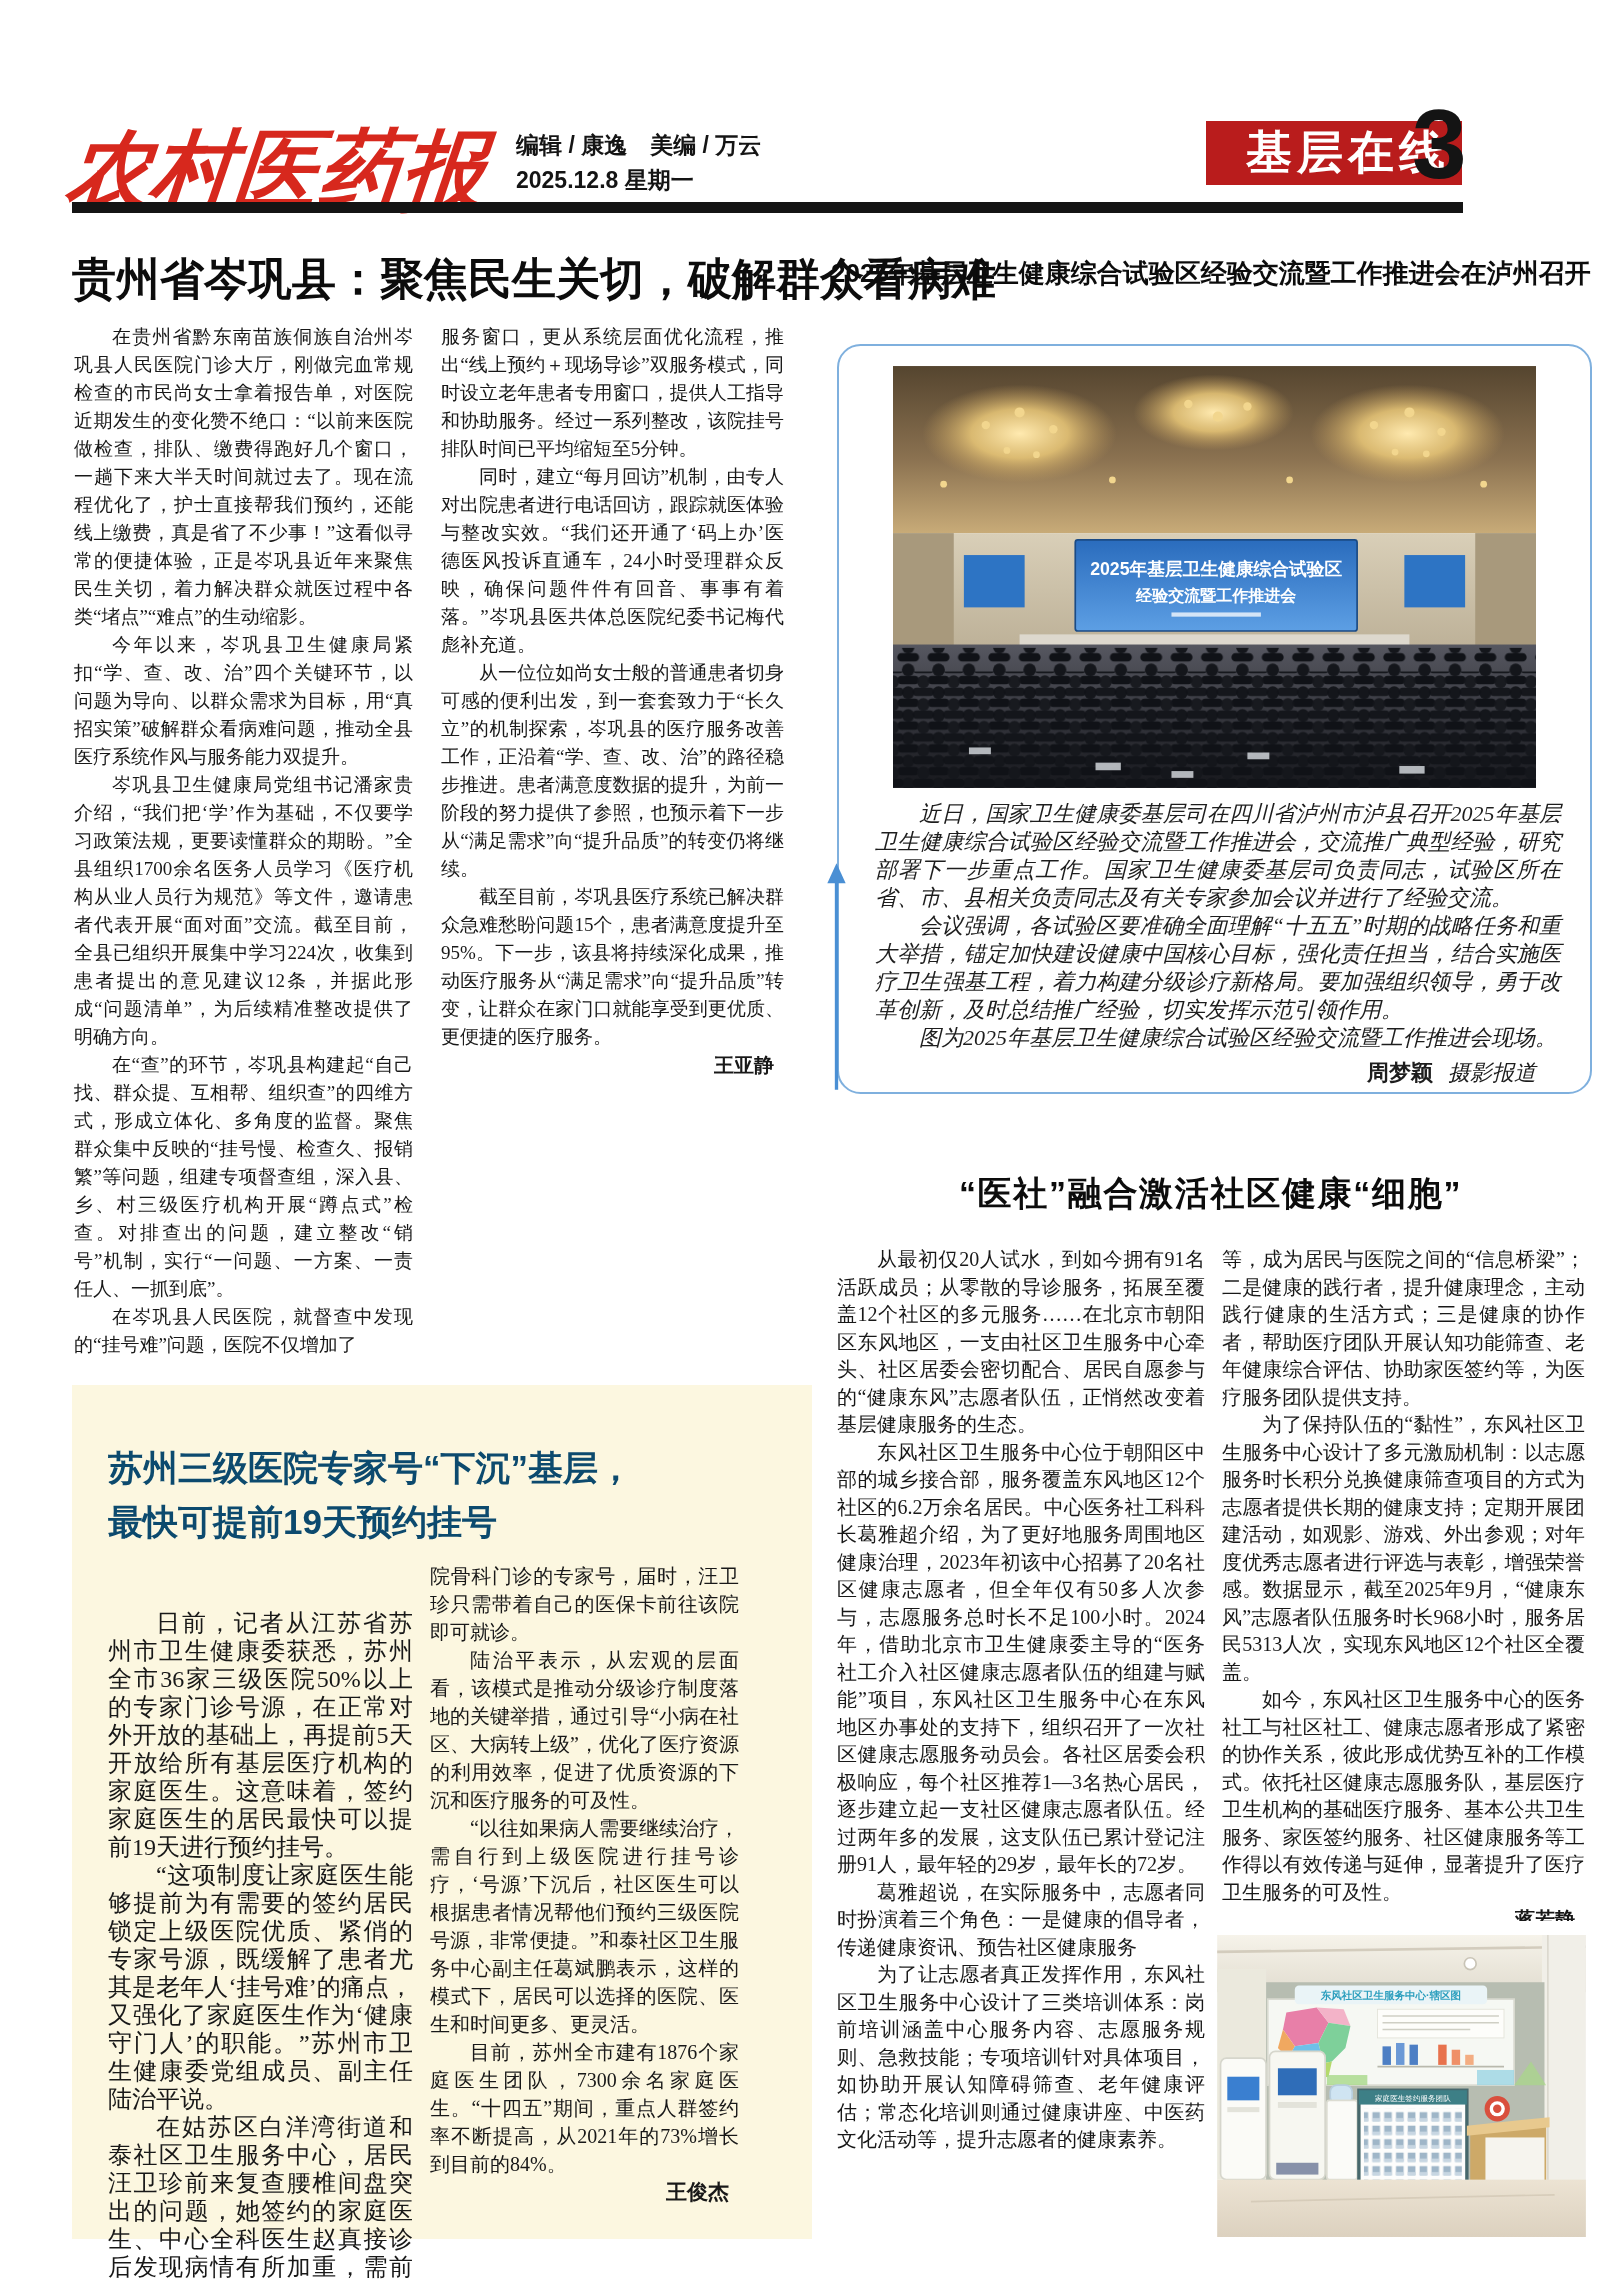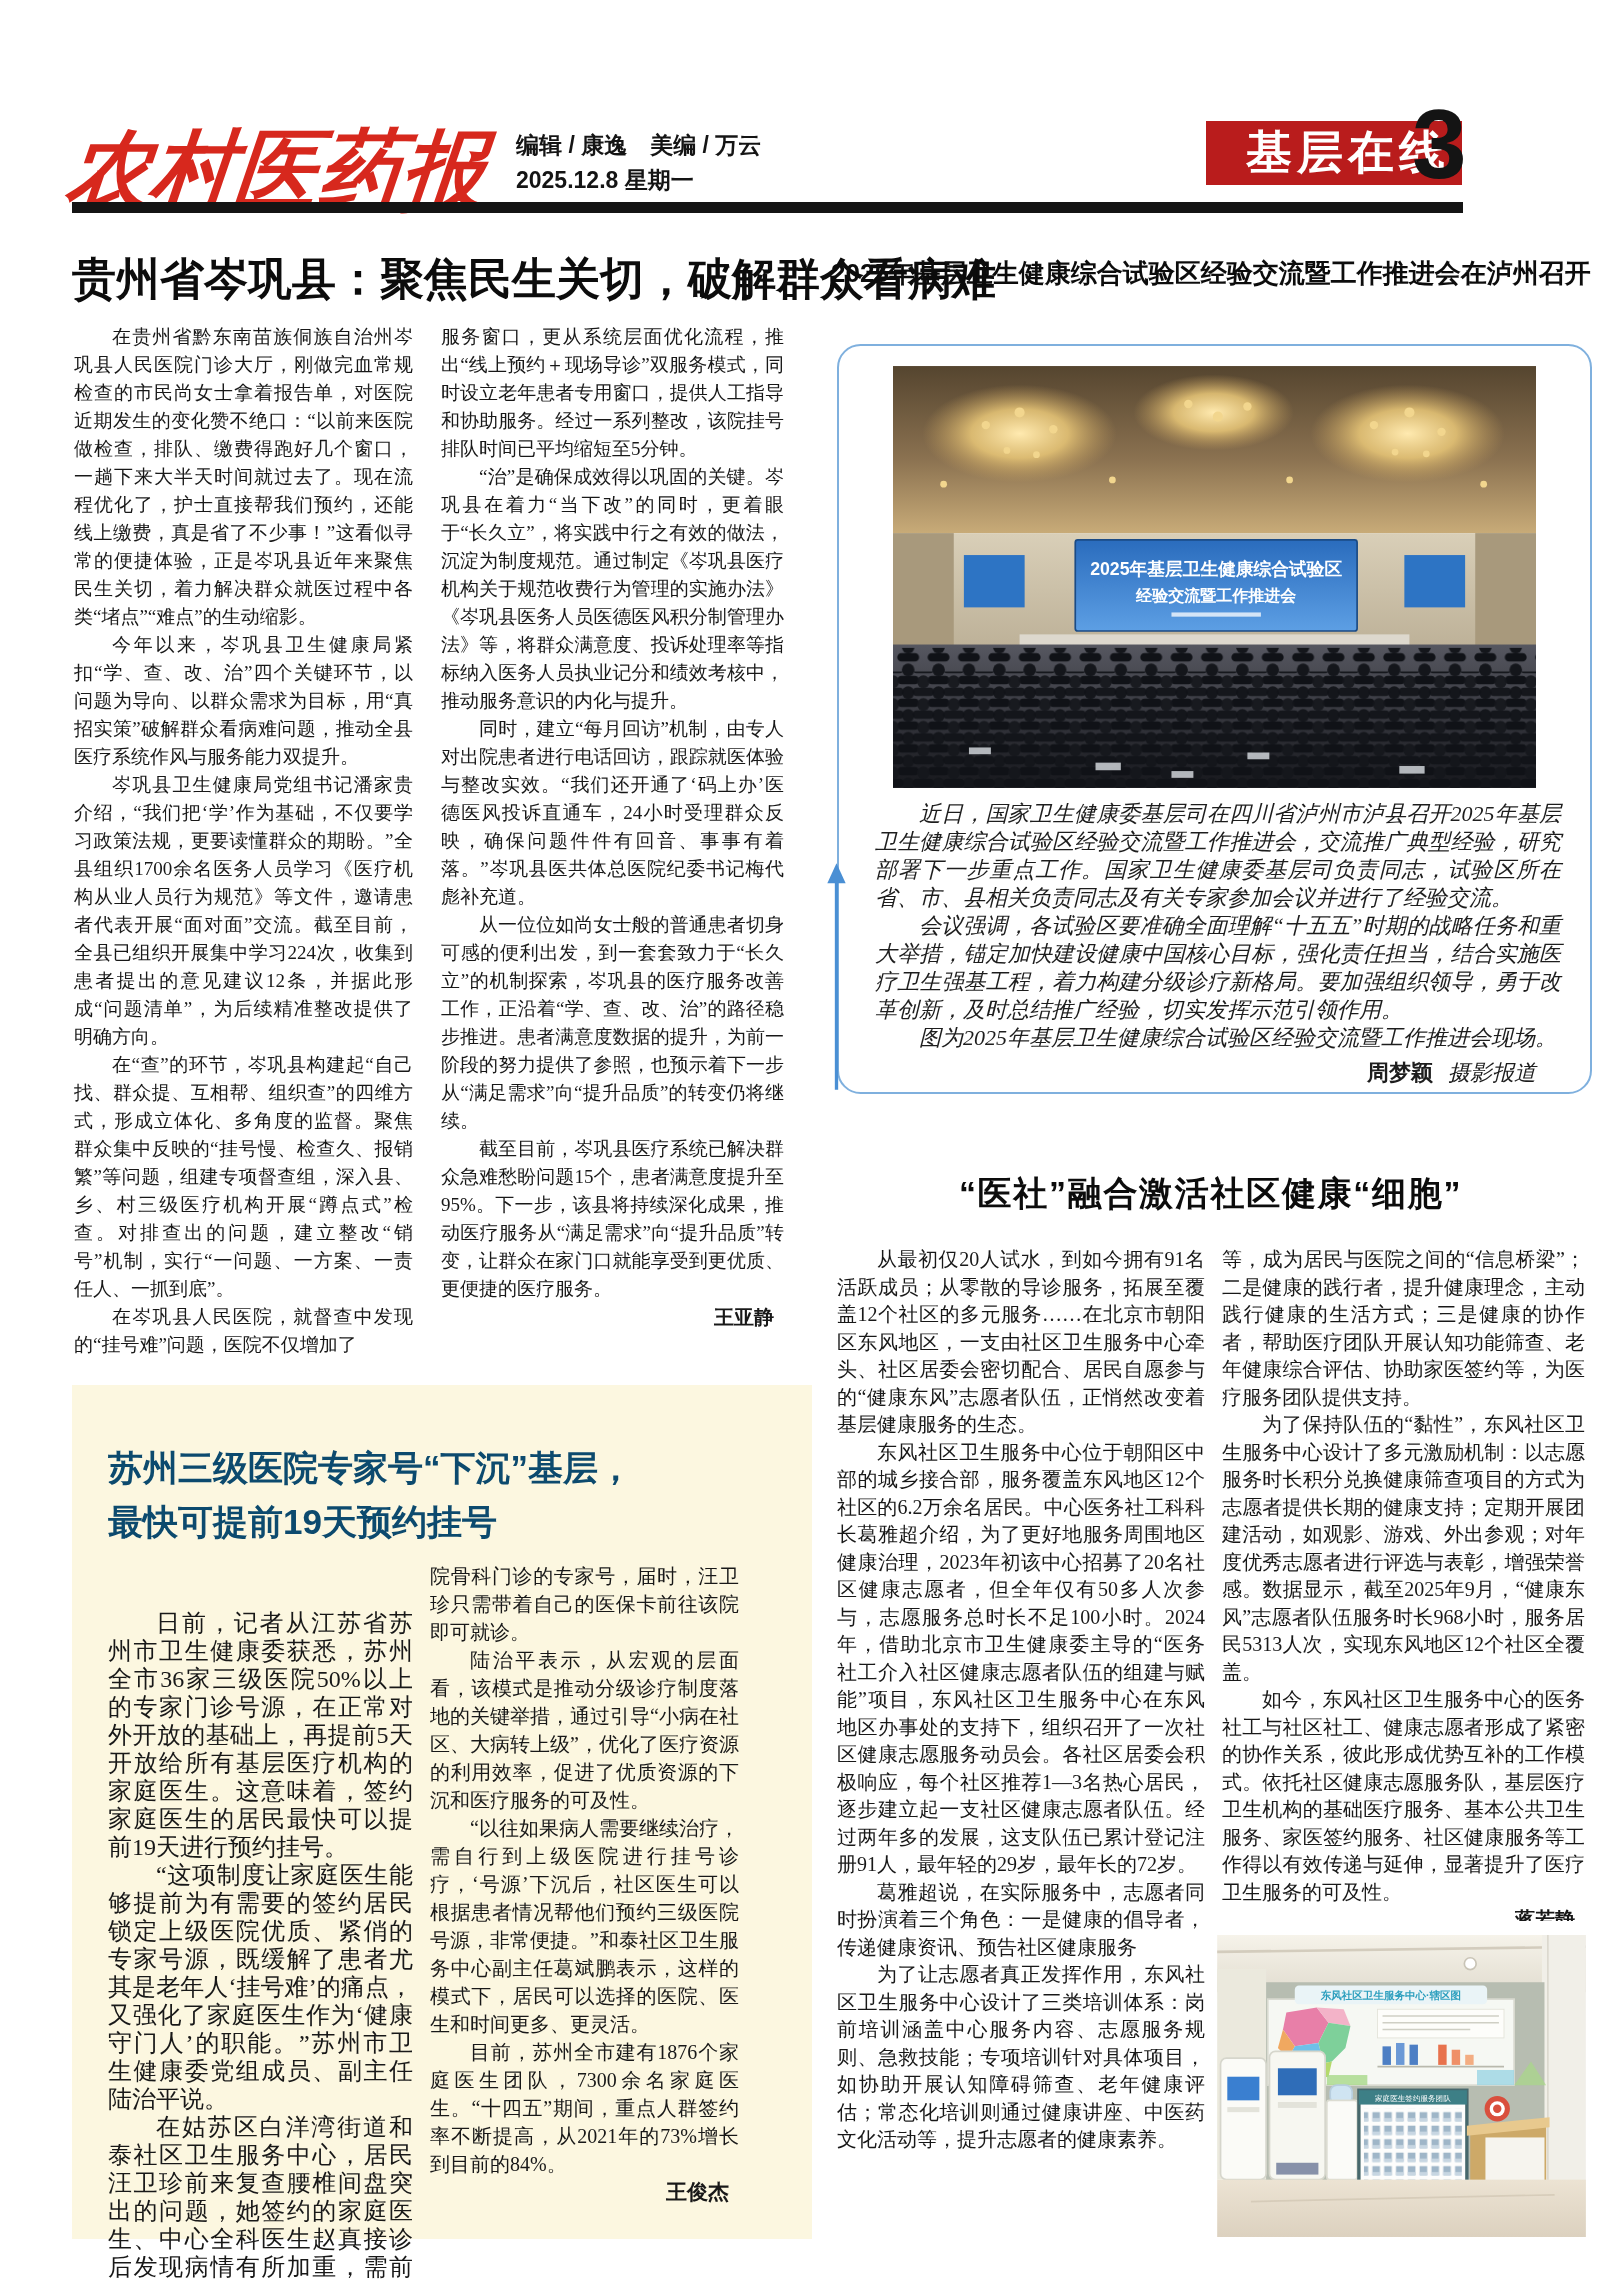--- a/index.html
+++ b/index.html
@@ -72,21 +72,20 @@
   <div class="atitle a1-title">贵州省岑巩县：聚焦民生关切，破解群众看病难</div>
   <div class="col a1c1">
     <p>在贵州省黔东南苗族侗族自治州岑巩县人民医院门诊大厅，刚做完血常规检查的市民尚女士拿着报告单，对医院近期发生的变化赞不绝口：“以前来医院做检查，排队、缴费得跑好几个窗口，一趟下来大半天时间就过去了。现在流程优化了，护士直接帮我们预约，还能线上缴费，真是省了不少事！”这看似寻常的便捷体验，正是岑巩县近年来聚焦民生关切，着力解决群众就医过程中各类“堵点”“难点”的生动缩影。</p>
     <p>今年以来，岑巩县卫生健康局紧扣“学、查、改、治”四个关键环节，以问题为导向、以群众需求为目标，用“真招实策”破解群众看病难问题，推动全县医疗系统作风与服务能力双提升。</p>
     <p>岑巩县卫生健康局党组书记潘家贵介绍，“我们把‘学’作为基础，不仅要学习政策法规，更要读懂群众的期盼。”全县组织1700余名医务人员学习《医疗机构从业人员行为规范》等文件，邀请患者代表开展“面对面”交流。截至目前，全县已组织开展集中学习224次，收集到患者提出的意见建议12条，并据此形成“问题清单”，为后续精准整改提供了明确方向。</p>
     <p>在“查”的环节，岑巩县构建起“自己找、群众提、互相帮、组织查”的四维方式，形成立体化、多角度的监督。聚焦群众集中反映的“挂号慢、检查久、报销繁”等问题，组建专项督查组，深入县、乡、村三级医疗机构开展“蹲点式”检查。对排查出的问题，建立整改“销号”机制，实行“一问题、一方案、一责任人、一抓到底”。</p>
     <p>在岑巩县人民医院，就督查中发现的“挂号难”问题，医院不仅增加了</p>
   </div>
   <div class="col a1c2">
     <p class="cont">服务窗口，更从系统层面优化流程，推出“线上预约＋现场导诊”双服务模式，同时设立老年患者专用窗口，提供人工指导和协助服务。经过一系列整改，该院挂号排队时间已平均缩短至5分钟。</p>
-    <p>“治”是确保成效得以巩固的关键。岑巩县在着力“当下改”的同时，更着眼于“长久立”，将实践中行之有效的做法，沉淀为制度规范。通过制定《岑巩县医疗机构关于规范收费行为管理的实施办法》《岑巩县医务人员医德医风积分制管理办法》等，将群众满意度、投诉处理率等指标纳入医务人员执业记分和绩效考核中，推动服务意识的内化与提升。</p>
     <p>同时，建立“每月回访”机制，由专人对出院患者进行电话回访，跟踪就医体验与整改实效。“我们还开通了‘码上办’医德医风投诉直通车，24小时受理群众反映，确保问题件件有回音、事事有着落。”岑巩县医共体总医院纪委书记梅代彪补充道。</p>
     <p>从一位位如尚女士般的普通患者切身可感的便利出发，到一套套致力于“长久立”的机制探索，岑巩县的医疗服务改善工作，正沿着“学、查、改、治”的路径稳步推进。患者满意度数据的提升，为前一阶段的努力提供了参照，也预示着下一步从“满足需求”向“提升品质”的转变仍将继续。</p>
     <p>截至目前，岑巩县医疗系统已解决群众急难愁盼问题15个，患者满意度提升至95%。下一步，该县将持续深化成果，推动医疗服务从“满足需求”向“提升品质”转变，让群众在家门口就能享受到更优质、更便捷的医疗服务。</p>
     <p class="byline">王亚静</p>
   </div>
 
   <div class="atitle a2-title">2025年基层卫生健康综合试验区经验交流暨工作推进会在泸州召开</div>
 
   <div class="a2-frame">
     <svg class="a2-photo" viewBox="0 0 762 500" xmlns="http://www.w3.org/2000/svg">

